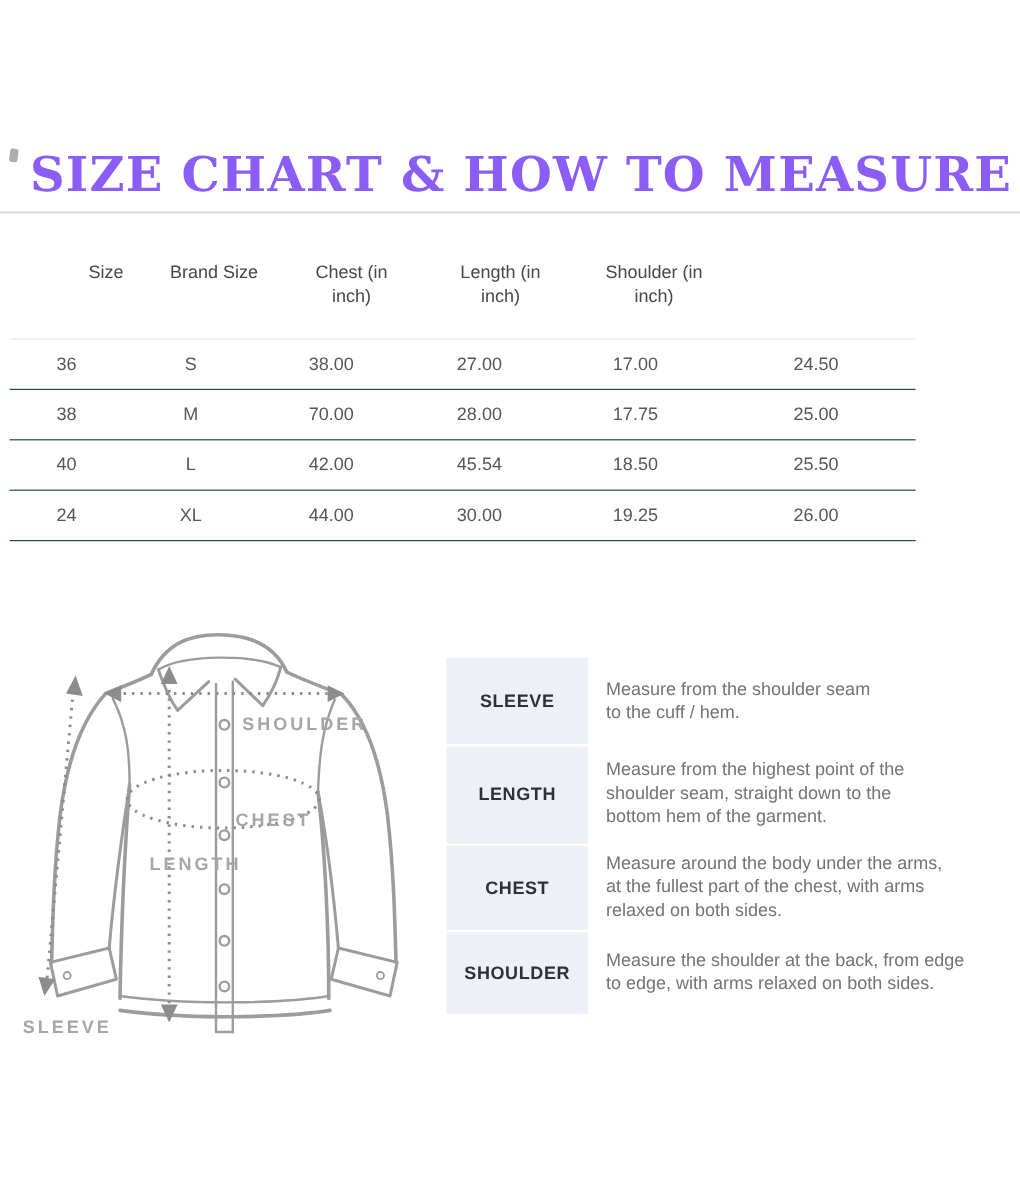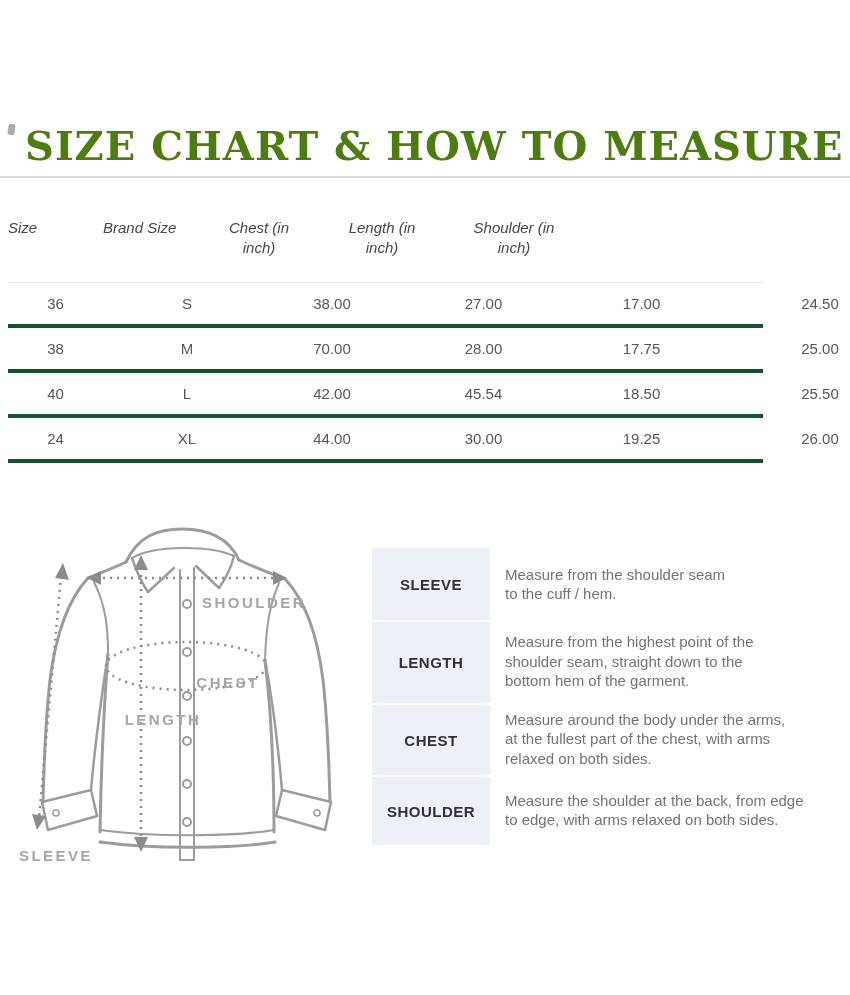--- a/index.html
+++ b/index.html
@@ -5,36 +5,36 @@
   html,body{margin:0;padding:0;}
   body{
     width:850px;height:995px;position:relative;background:#ffffff;
     font-family:"Liberation Sans", sans-serif;overflow:hidden;
   }
   .speck{position:absolute;left:8px;top:124px;width:7px;height:11px;
     background:#6a6a6a;opacity:.55;border-radius:2px;transform:rotate(8deg);}
   .page-title{
     position:absolute;left:25px;top:122px;width:810px;text-align:center;
     font-family:"DejaVu Serif", serif;font-weight:700;font-size:40px;
-    letter-spacing:1px;color:#4d7c0f;white-space:nowrap;
+    letter-spacing:1px;color:#8b5cf6;white-space:nowrap;
   }
   .top-rule{position:absolute;left:0;top:176px;width:850px;height:2px;background:#dcdcdc;}
 
   
   .size-table{position:absolute;left:8px;top:200px;width:755px;color:#505257;font-size:15px;}
   .st-head{display:grid;grid-template-columns:95px 112px 122px 125px 135px 166px;
     height:83px;box-sizing:border-box;padding-top:18px;border-bottom:1px solid #e6e6e6;}
-  .st-head .cell{display:flex;justify-content:flex-start;font-style:italic;}
+  .st-head .cell{display:flex;justify-content:flex-end;}
   .st-head .cell span{display:inline-block;text-align:center;line-height:20px;color:#46474c;}
   .st-head .c3 span{max-width:88px;}
   .st-head .c4 span{max-width:90px;}
   .st-head .c5 span{max-width:104px;}
   .st-head .c6 span{max-width:92px;}
   .st-row{display:grid;grid-template-columns:95px 112px 122px 125px 135px 166px;
-    height:41px;align-items:center;border-bottom:4px solid #14532d;gap:28px;}
+    height:41px;align-items:center;border-bottom:1px solid #14532d;}
   .st-row .cell{text-align:center;color:#55565c;}
 
   
   .shirt{position:absolute;left:8px;top:526px;width:360px;height:365px;}
   .shirt svg{display:block;}
   .shirt text{font-family:"Liberation Sans", sans-serif;font-size:15px;
     letter-spacing:2.5px;fill:#a6a6a6;font-weight:bold;}
 
   
   .guide{position:absolute;left:372px;top:548px;width:462px;}

